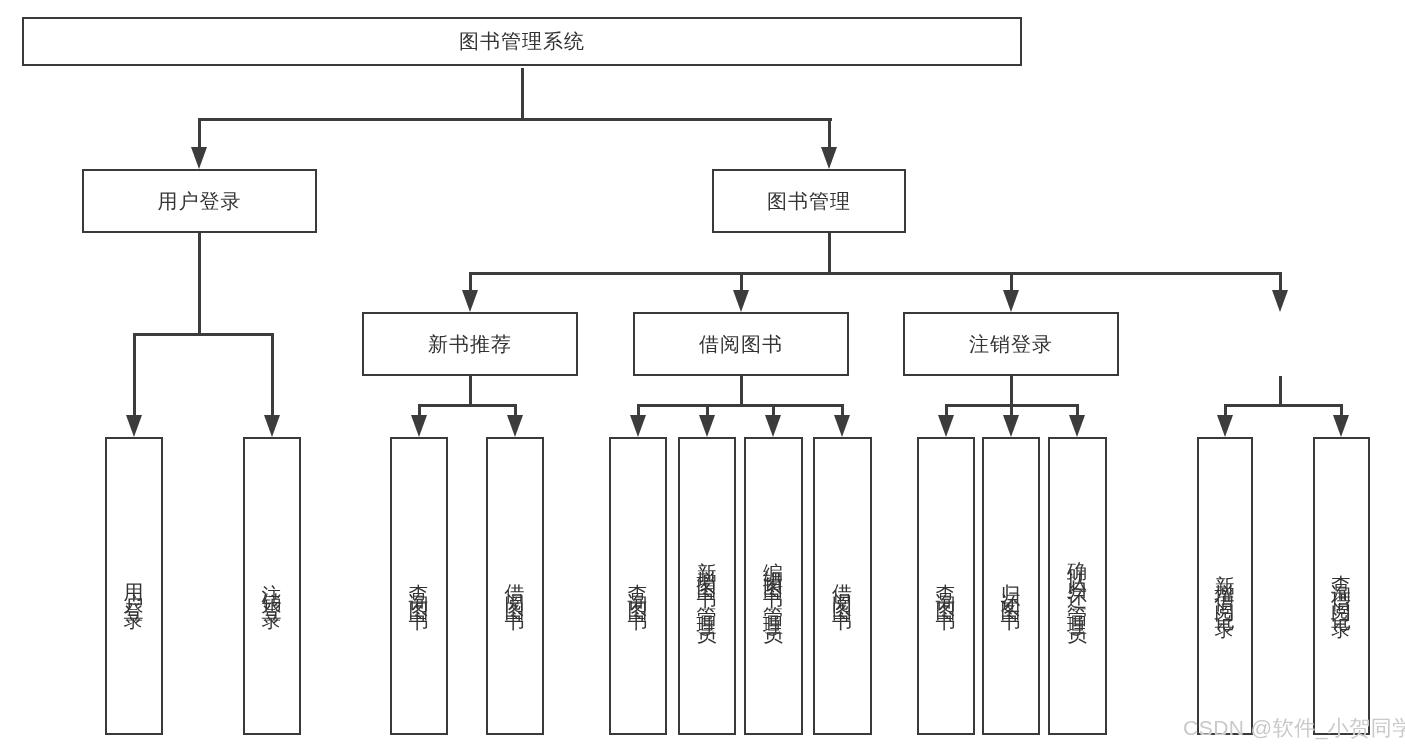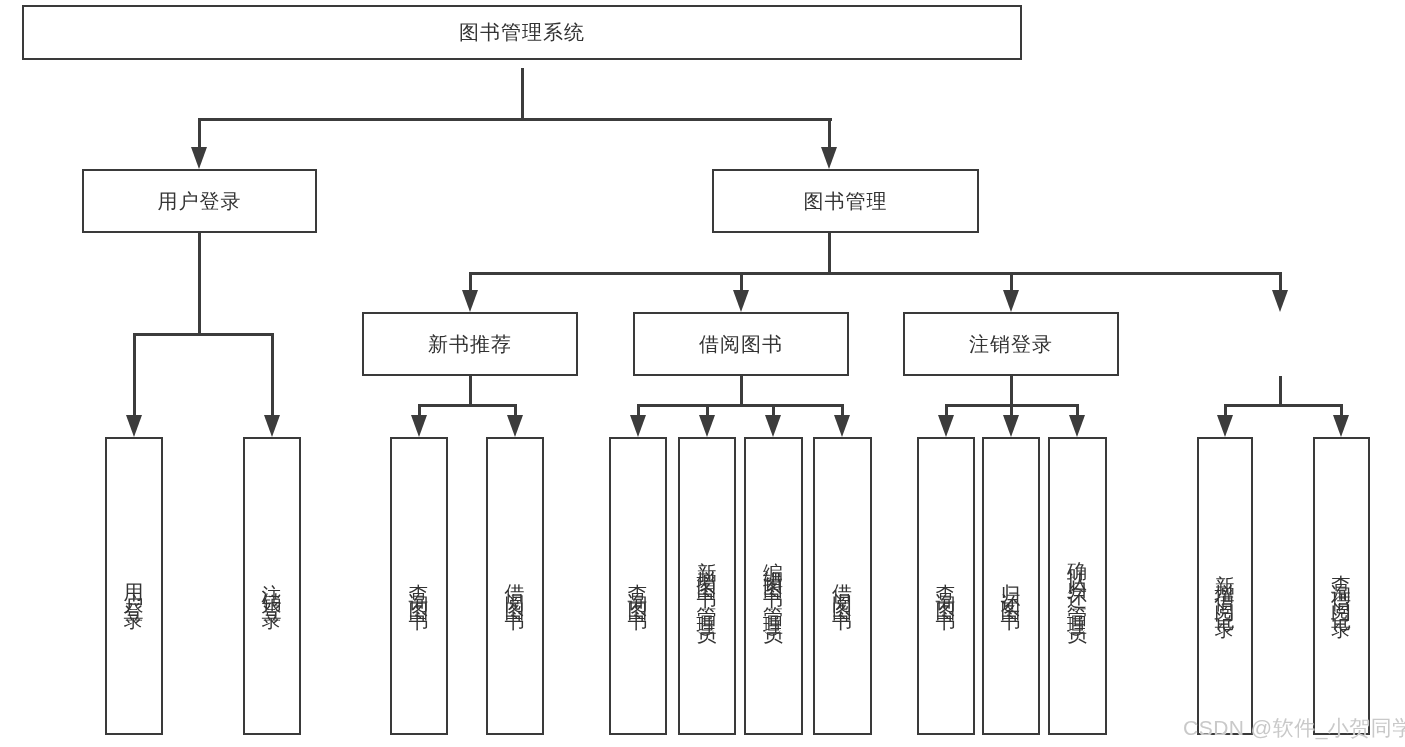--- a/index.html
+++ b/index.html
@@ -62,28 +62,28 @@
     white-space: nowrap;
     text-shadow: 0 1px 1px rgba(255,255,255,0.9);
     z-index: 9;
   }
 </style>
 </head>
 <body>
 
 <div id="canvas">
 
-  <div class="box box-h" style="left:22px;top:5px;width:1000px;height:55px">
+  <div class="box box-h" style="left:22px;top:17px;width:1000px;height:49px">
     <span>图书管理系统</span>
   </div>
 
   <div class="box box-h" style="left:82px;top:169px;width:235px;height:64px">
     <span>用户登录</span>
   </div>
-  <div class="box box-h" style="left:712px;top:169px;width:267px;height:64px">
+  <div class="box box-h" style="left:712px;top:169px;width:194px;height:64px">
     <span>图书管理</span>
   </div>
 
   <div class="box box-h" style="left:362px;top:312px;width:216px;height:64px">
     <span>新书推荐</span>
   </div>
   <div class="box box-h" style="left:633px;top:312px;width:216px;height:64px">
     <span>借阅图书</span>
   </div>
   <div class="box box-h" style="left:903px;top:312px;width:216px;height:64px">

